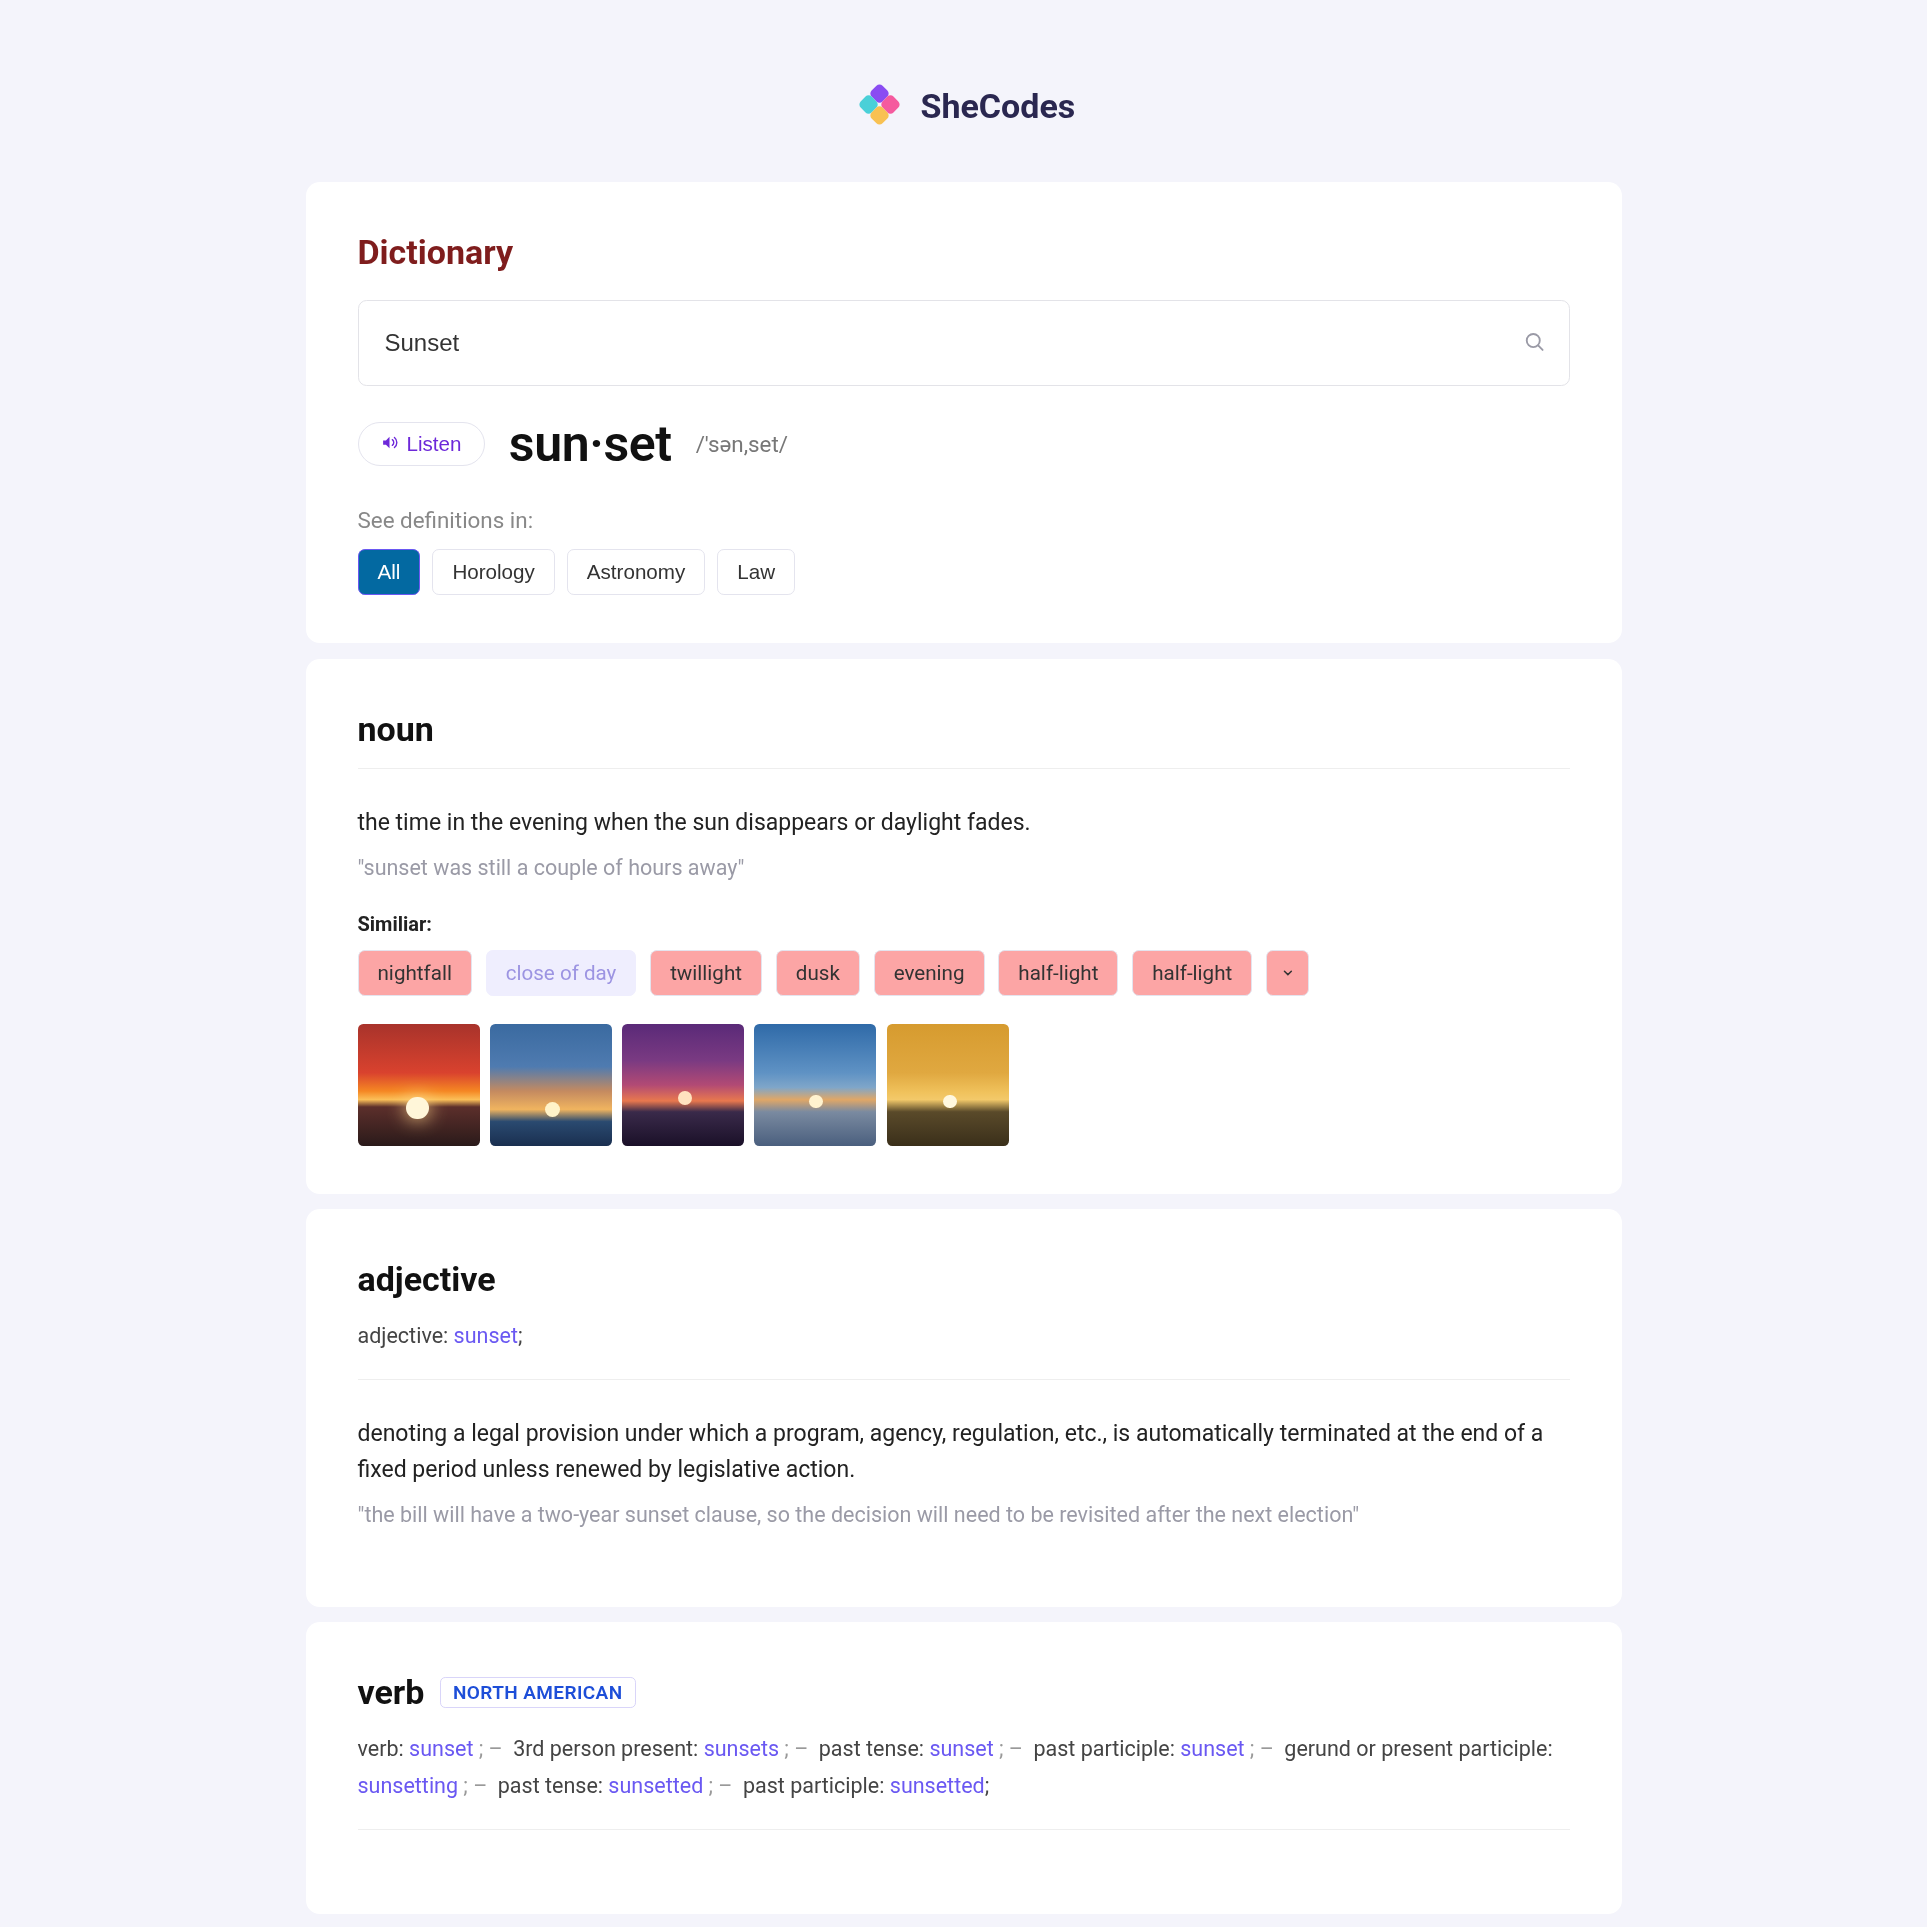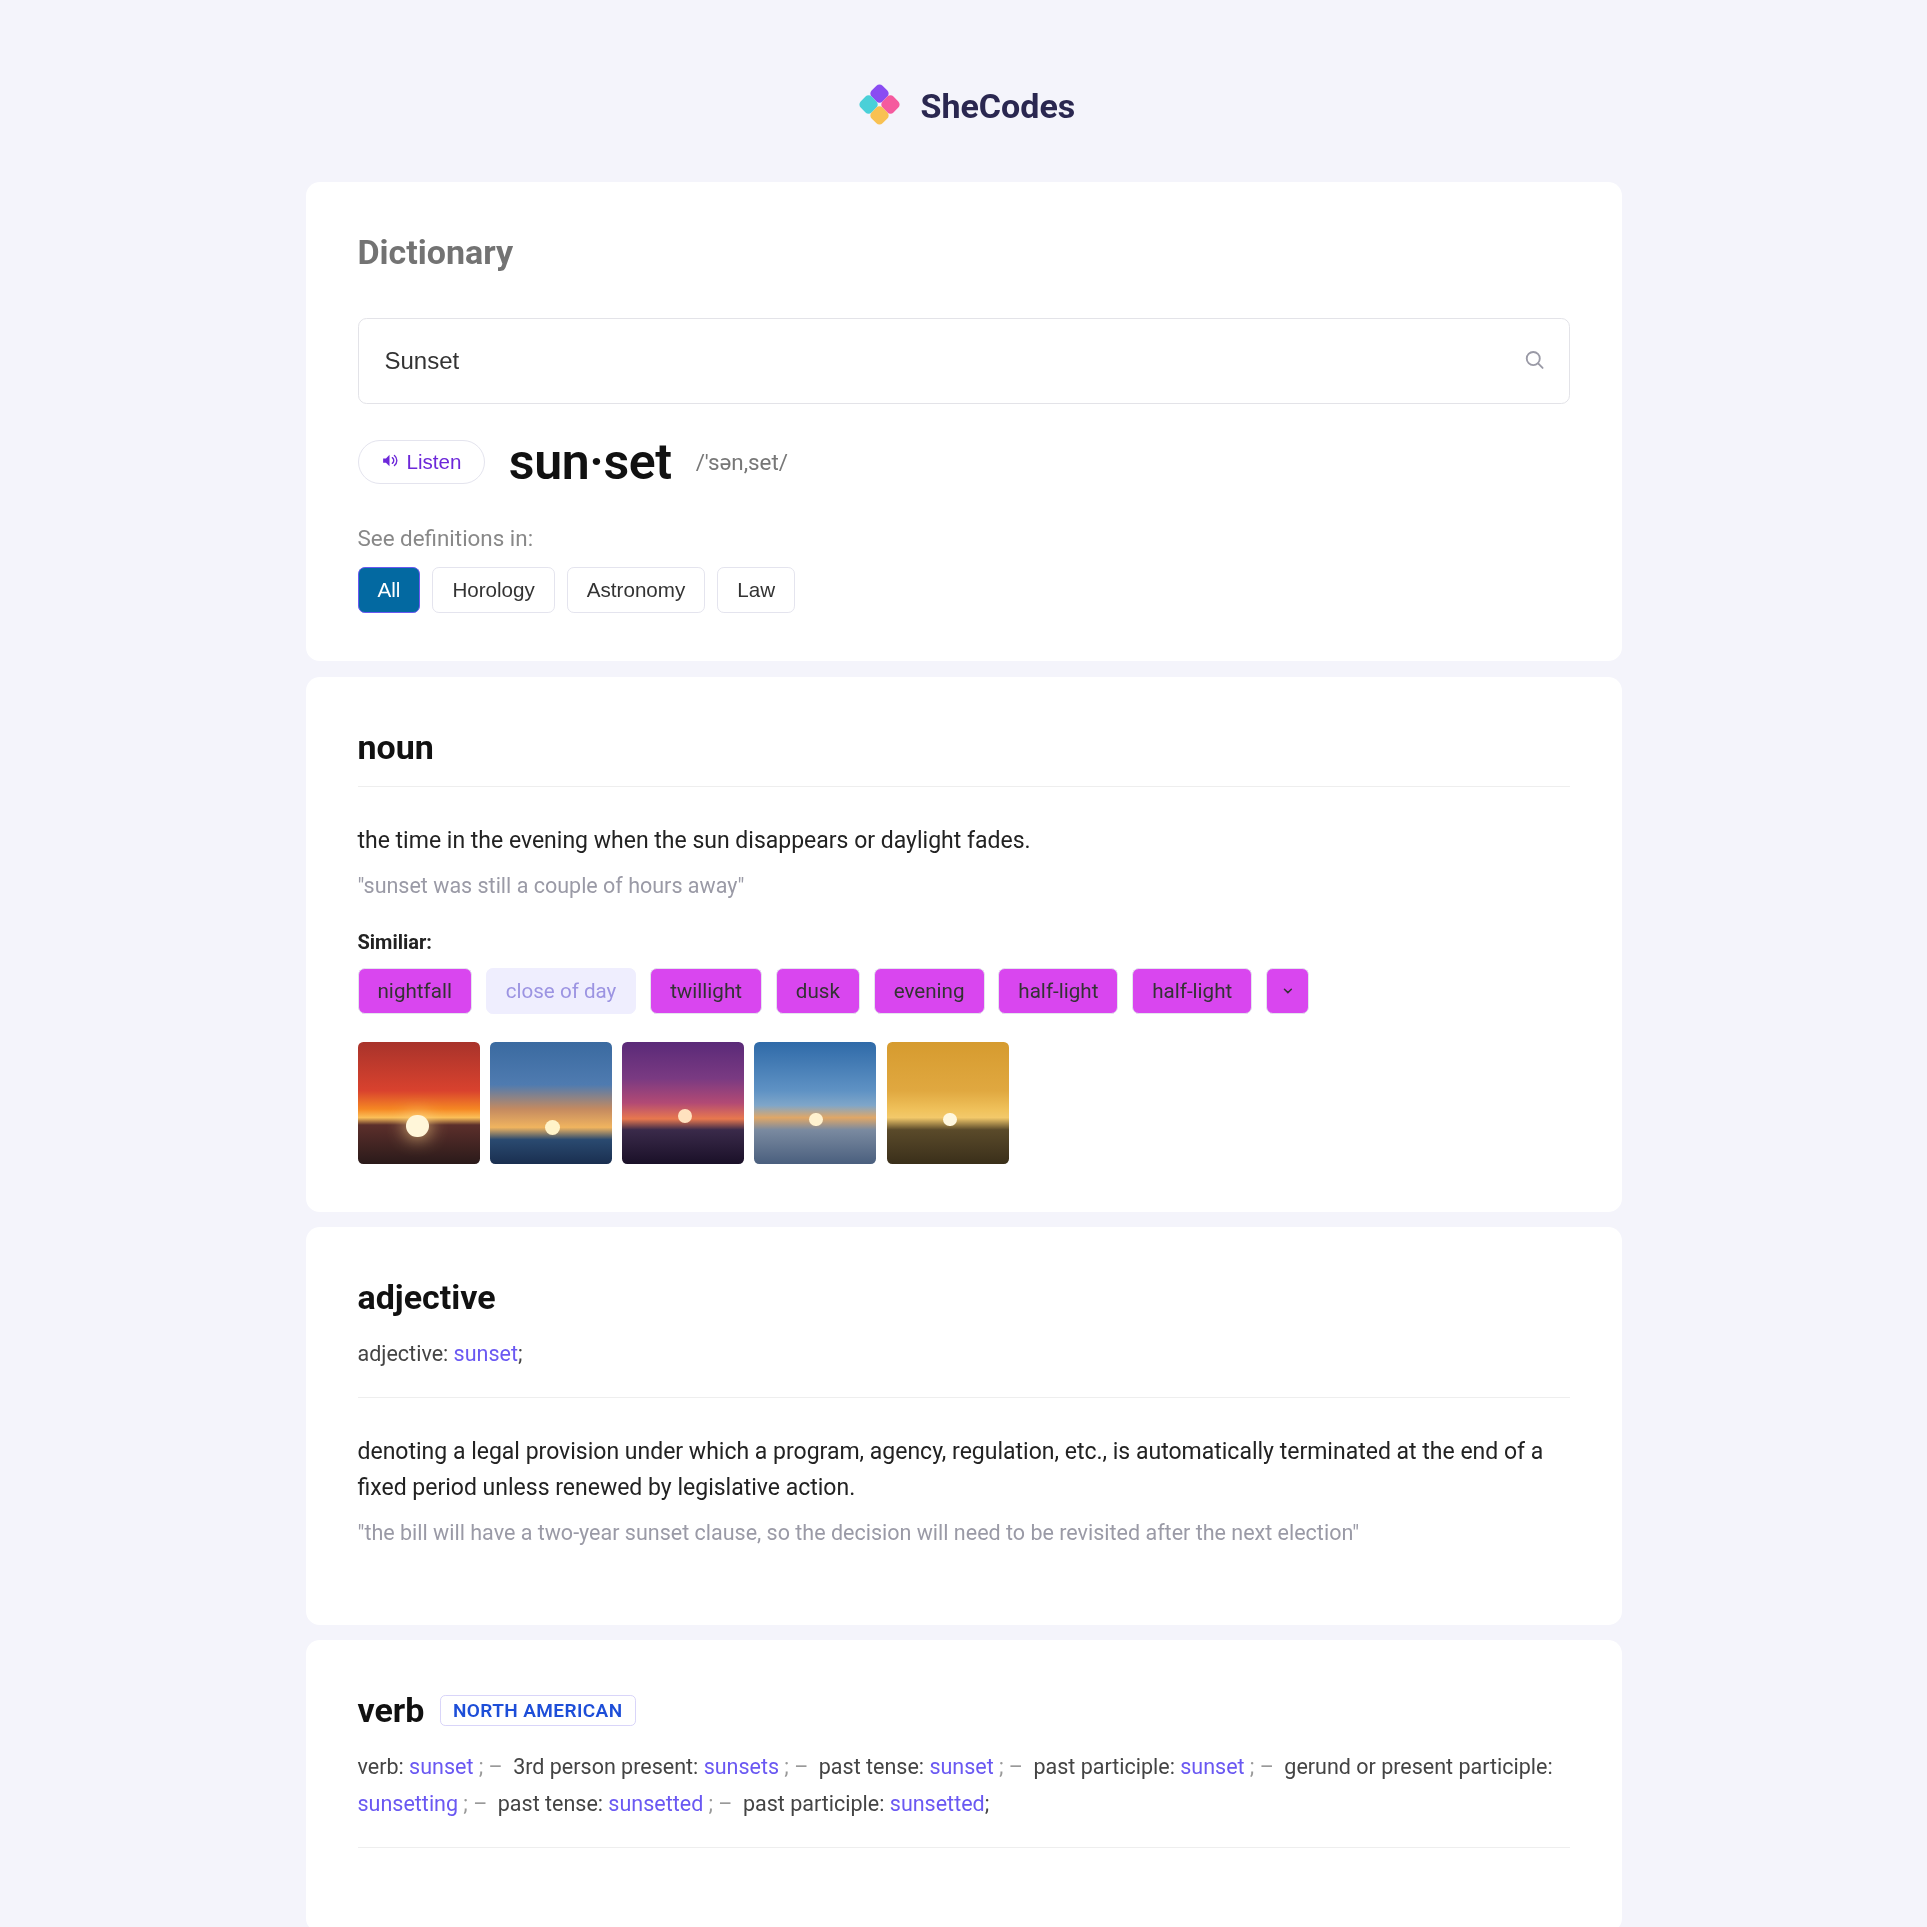--- a/index.html
+++ b/index.html
@@ -37,22 +37,22 @@
     }
     .card {
       background: #ffffff;
       border-radius: 13.8px;
       padding: 50px 52px 48px;
       margin-bottom: 15.5px;
     }
     .page-title {
       font-size: 34px;
       font-weight: 700;
-      color: #737373;
-      margin-bottom: 46px;
+      color: #7f1d1d;
+      margin-bottom: 28px;
     }
     .search-row {
       position: relative;
       margin-bottom: 29px;
     }
     .search-input {
       width: 100%;
       height: 86px;
       border: 0.9px solid #e3e3e8;
       border-radius: 8.6px;
@@ -181,21 +181,21 @@
     }
     .pill-row {
       display: flex;
       flex-wrap: wrap;
       gap: 13.8px;
       align-items: center;
       margin-bottom: 27.5px;
     }
     .pill {
       border: 0.9px solid #e4e4ee;
-      background: #d946ef;
+      background: #fca5a5;
       border-radius: 6.9px;
       padding: 10.3px 19px;
       font-size: 20.6px;
       color: #333;
     }
     .pill.muted {
       background: #efeefe;
       color: #9c94e2;
       border-color: #efeefe;
     }

